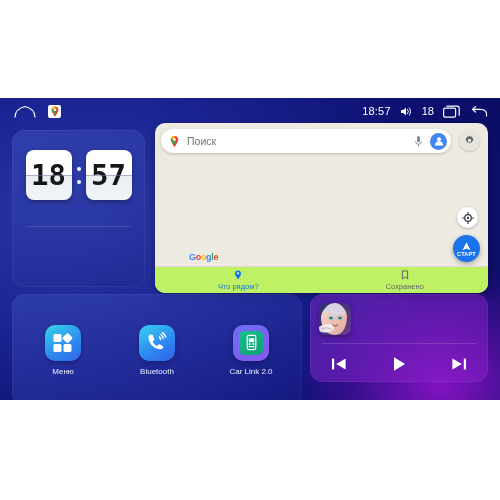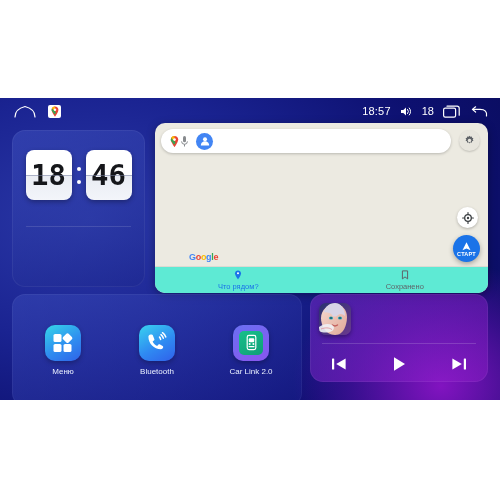--- a/index.html
+++ b/index.html
@@ -62,21 +62,21 @@
     display:flex;align-items:center;justify-content:center;box-shadow:0 1px 2px rgba(0,0,0,.18);}
   .glogo{position:absolute;left:10px;bottom:31px;font-size:9px;font-weight:400;letter-spacing:-.3px;margin-left:24px;}
   .glogo b:nth-child(1){color:#4285f4}.glogo b:nth-child(2){color:#ea4335}
   .glogo b:nth-child(3){color:#fbbc05}.glogo b:nth-child(4){color:#4285f4}
   .glogo b:nth-child(5){color:#34a853}.glogo b:nth-child(6){color:#ea4335}
   .locbtn{position:absolute;right:10px;top:84px;width:21px;height:21px;border-radius:50%;background:#fff;
     display:flex;align-items:center;justify-content:center;box-shadow:0 1px 3px rgba(0,0,0,.25);}
   .startfab{position:absolute;right:8px;top:112px;width:27px;height:27px;border-radius:50%;background:#1a73e8;
     display:flex;flex-direction:column;align-items:center;justify-content:center;box-shadow:0 2px 5px rgba(0,0,0,.3);}
   .startfab .lbl{font-size:5.5px;color:#fff;font-weight:700;letter-spacing:.2px;margin-top:-1px;}
-  .mapbar{position:absolute;left:0;bottom:0;width:333px;height:26px;background:#5eead4;
+  .mapbar{position:absolute;left:0;bottom:0;width:333px;height:26px;background:#bef264;
     border-top:1px solid #dcdad2;display:flex;}
   .mapbar .tab{flex:1;display:flex;flex-direction:column;align-items:center;justify-content:center;gap:2px;}
   .mapbar .tab .t{font-size:7.5px;}
   .tab-near .t{color:#1a73e8;}
   .tab-saved .t{color:#5f6368;}
 
   
   #appsPanel{left:12px;top:196px;width:290px;height:112px;
     background:linear-gradient(150deg,rgba(62,80,190,.45),rgba(30,36,150,.38));
     box-shadow:inset 0 0 0 1px rgba(255,255,255,.05);
@@ -156,37 +156,38 @@
   <div class="panel" id="clockPanel">
     <div class="clock-row">
       <div class="flip">
         <span>18</span>
       </div>
       <div class="colon">
           <i></i>
           <i></i>
         </div>
       <div class="flip">
-        <span>46</span>
+        <span>57</span>
       </div>
     </div>
     <div class="divider"></div>
   </div>
 
   <div class="panel" id="mapsPanel">
 
     <div class="searchwrap">
       <span class="sw-pin">
         <svg width="11" height="13" viewBox="0 0 10 11">
           <path d="M5 0.4c2 0 3.4 1.5 3.4 3.3C8.4 6.2 5 10.6 5 10.6S1.6 6.2 1.6 3.7C1.6 1.9 3 0.4 5 0.4z" fill="#ea4335"></path>
           <path d="M1.9 2.2 6.1 6.4 4.6 8.4 1.7 4.6z" fill="#34a853"></path>
           <path d="M5 0.4C3.6 0.4 2.5 1.1 1.9 2.2l2.3 2.3C4.3 3.3 4.6 2.6 5 2.6z" fill="#fbbc04"></path>
           <circle cx="5" cy="3.7" r="1.25" fill="#ffffff"></circle>
         </svg>
       </span>
+      <span class="sw-input">Поиск</span>
       <span class="sw-mic">
         <svg width="9" height="13" viewBox="0 0 9 13">
           <rect x="3" y="1" width="3" height="6.2" rx="1.5" fill="#5f6368"></rect>
           <path d="M1.6 6.4a2.9 2.9 0 0 0 5.8 0" fill="none" stroke="#5f6368" stroke-width="1"></path>
           <path d="M4.5 9.3v2.2" stroke="#5f6368" stroke-width="1"></path>
         </svg>
       </span>
       <span class="sw-avatar">
         <svg width="12" height="12" viewBox="0 0 12 12">
           <circle cx="6" cy="4.3" r="2" fill="#ffffff"></circle>

